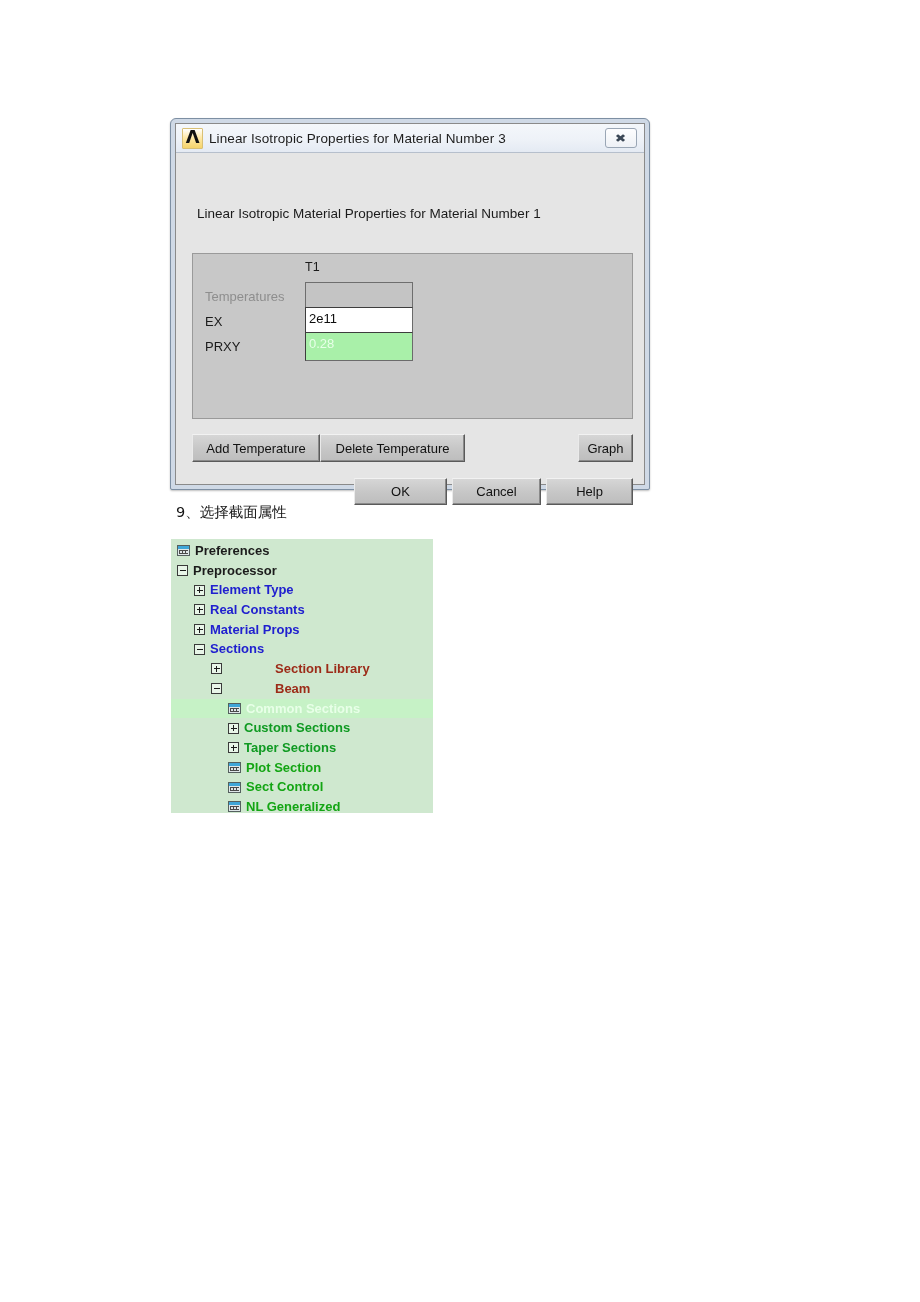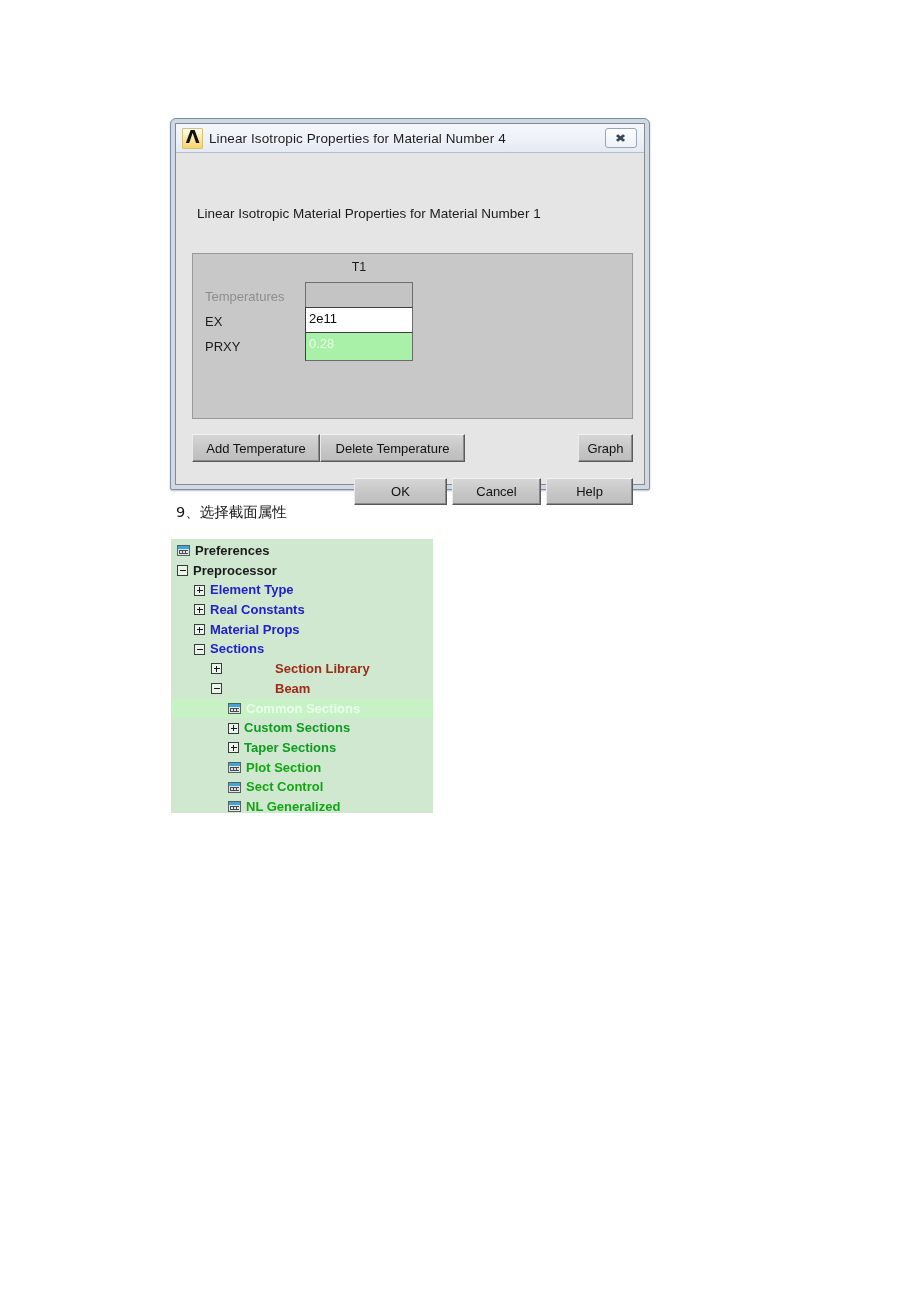--- a/index.html
+++ b/index.html
@@ -123,21 +123,21 @@
     height: 166px;
     box-sizing: border-box;
     background: #c8c8c8;
     border: 1px solid #9a9a9a;
   }
   .col-head {
     position: absolute;
     left: 112px;
     top: 6px;
     width: 108px;
-    text-align: center;
+    text-align: left;
     font-size: 12.5px;
     color: #1b1b1b;
     font-weight: 400;
   }
   .prop-row {
     position: absolute;
     left: 0;
     height: 25px;
     display: flex;
     align-items: center;
@@ -298,21 +298,21 @@
 </head>
 <body>
 
 <div class="dialog">
   <div class="dialog-inner">
 
     <div class="titlebar">
       <div class="ansys-logo">
         <span>Λ</span>
       </div>
-      <div class="title-text">Linear Isotropic Properties for Material Number 4</div>
+      <div class="title-text">Linear Isotropic Properties for Material Number 3</div>
       <div class="close-btn">
         <span>✖</span>
       </div>
     </div>
 
     <div class="dialog-body">
 
       <div class="prompt">Linear Isotropic Material Properties for Material Number 1</div>
 
       <div class="prop-panel">

